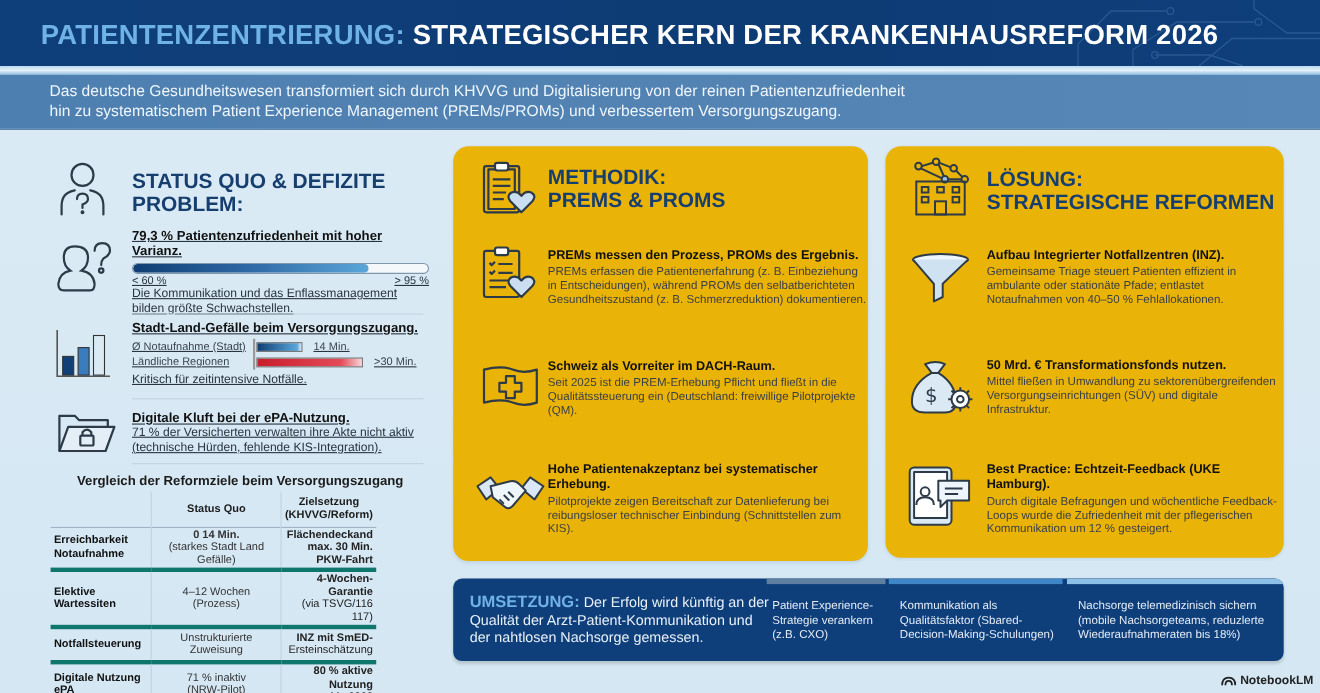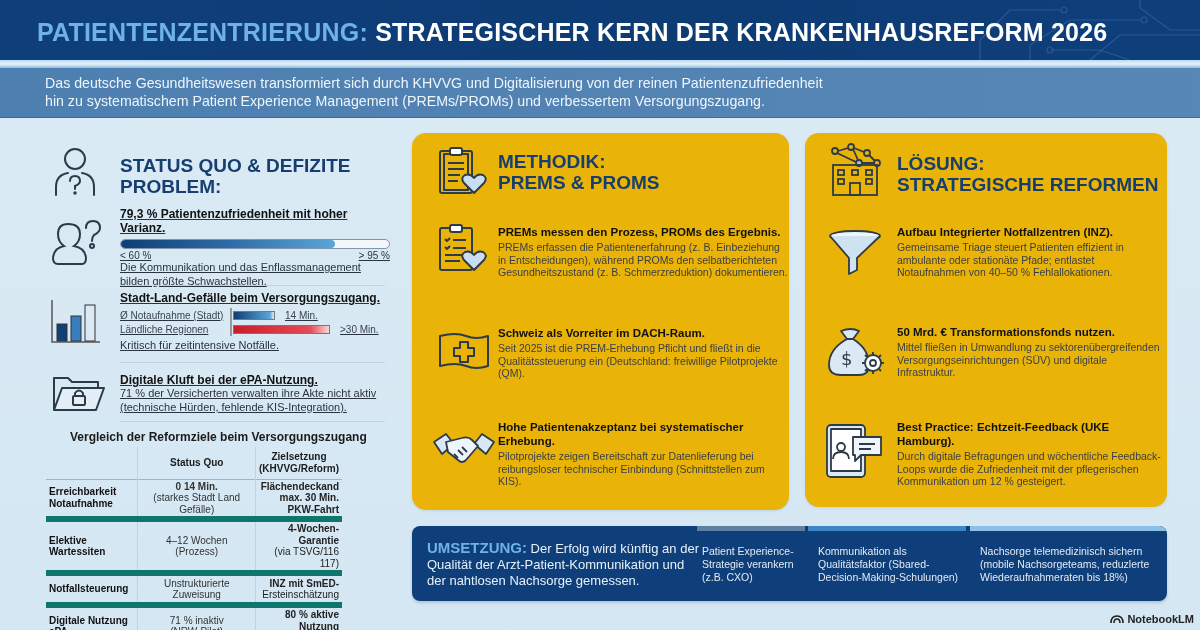--- a/index.html
+++ b/index.html
@@ -64,21 +64,21 @@
 
   
   .cmp-title { position: absolute; left: 70px; top: 430px; font-size: 12px; font-weight: bold; color: #1b1b1b; }
   table.cmp { position: absolute; left: 46px; top: 447px; width: 296px; border-collapse: collapse; font-size: 10px; }
   table.cmp th, table.cmp td { padding: 1px 3px; line-height: 11.5px; vertical-align: middle; }
   table.cmp th { font-weight: bold; text-align: center; height: 32px; color: #1b1b1b; }
   table.cmp td.rowh { font-weight: bold; text-align: left; width: 92px; color: #111; }
   table.cmp td.c { text-align: center; color: #333; }
   table.cmp td.c2 { text-align: right; color: #222; }
   table.cmp td.c2 .strong, table.cmp td.c .strong { font-weight: bold; }
-  table.cmp tr + tr td { border-top: 6px solid #0f766e; }
+  table.cmp tr + tr td { border-top: 4px solid #0f766e; }
   table.cmp tr:first-child + tr td { border-top: 1px solid #9fb5c7; }
   table.cmp td:nth-child(2), table.cmp th:nth-child(2) { border-left: 1px solid #c2d2de; border-right: 1px solid #c2d2de; width: 118px; }
   table.cmp tr.r td { height: 32px; }
 
   
   .card {
     position: absolute; background: #eab308; border-radius: 14px;
     box-shadow: 0 1px 3px rgba(40,80,120,0.12);
   }
   .card .col-title { left: 86px; top: 18px; }

